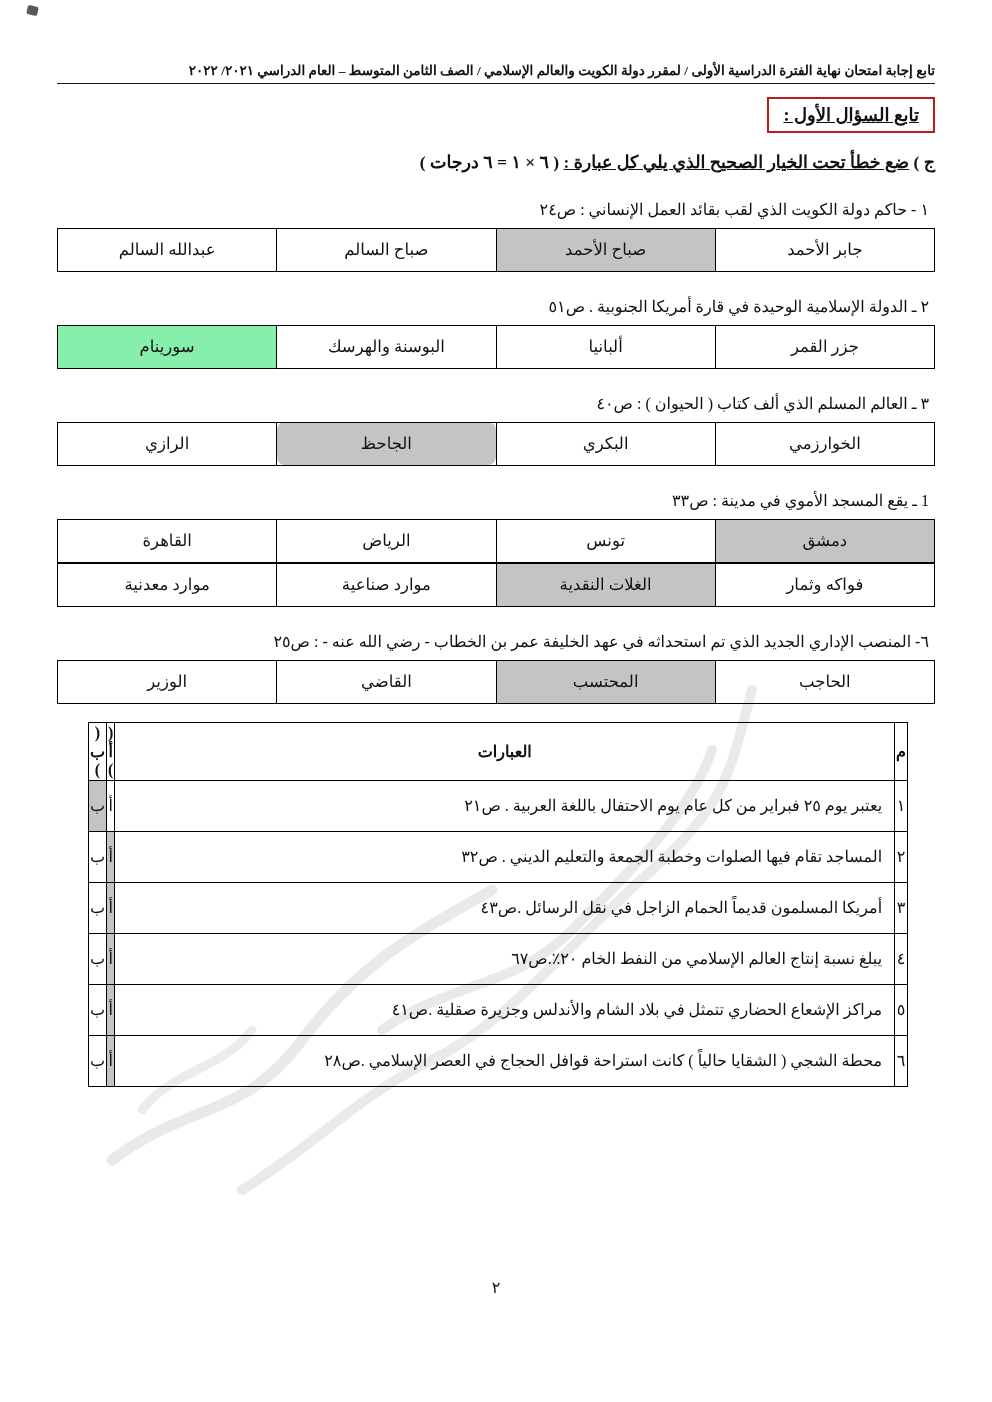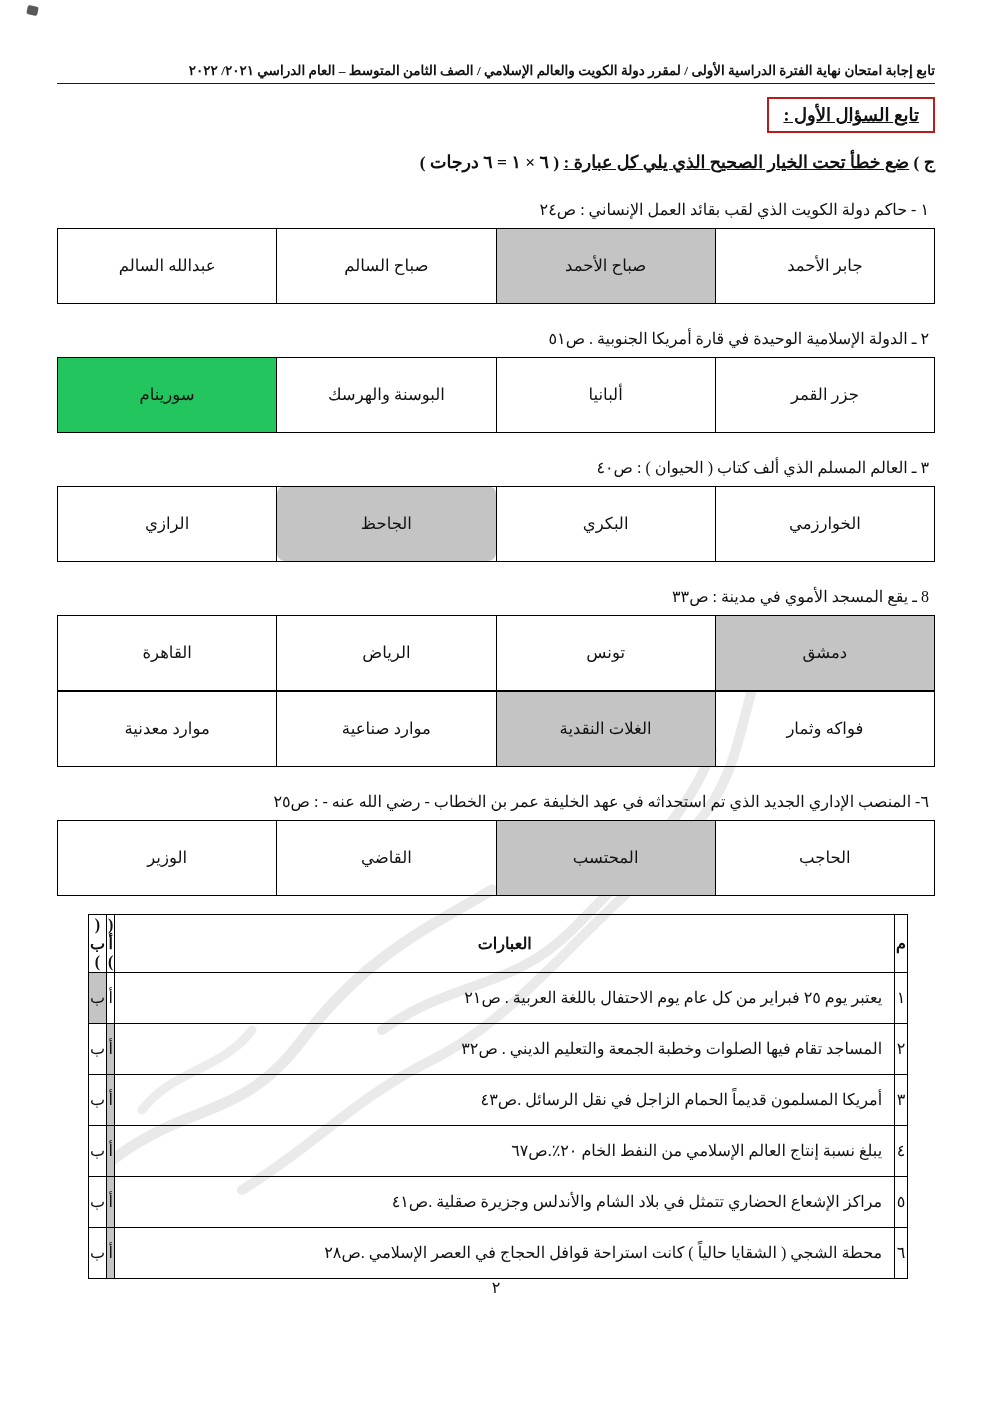--- a/index.html
+++ b/index.html
@@ -34,21 +34,21 @@
   .sec-heading .u{text-decoration:underline;}
   .q-statement{margin:25px 6px 9px 0;font-size:16px;}
   table.opt-table{
     width:100%;border-collapse:collapse;table-layout:fixed;
   }
   table.opt-table td{
     border:1.9px solid #000;
     height:38px;
     text-align:center;vertical-align:middle;
     font-size:16.5px;
-    padding:18px 4px;
+    padding:2px 4px;
   }
   .d-wrap{padding:18px 27px 0 31px;}
   table.d-table{width:100%;border-collapse:collapse;}
   table.d-table td,table.d-table th{
     border:1.7px solid #000;
     vertical-align:middle;
     font-size:16px;
   }
   table.d-table th{height:38px;font-weight:bold;text-align:center;}
   table.d-table td{height:46px;}
@@ -114,42 +114,42 @@
     </div>
 
     <div>
       <div class="q-statement">٢ ـ الدولة الإسلامية الوحيدة في قارة أمريكا الجنوبية . ص٥١</div>
       <table class="opt-table">
         <tbody>
             <tr>
           <td>جزر القمر</td>
           <td>ألبانيا</td>
           <td>البوسنة والهرسك</td>
-          <td style="background: #22c55e;">سورينام</td>
+          <td style="background: #86efac;">سورينام</td>
         </tr>
       </tbody>
         </table>
     </div>
 
     <div>
       <div class="q-statement">٣ ـ العالم المسلم الذي ألف كتاب ( الحيوان ) : ص٤٠</div>
       <table class="opt-table">
         <tbody>
             <tr>
           <td>الخوارزمي</td>
           <td>البكري</td>
           <td style="background: rgb(196, 196, 196); border-radius: 8px;">الجاحظ</td>
           <td>الرازي</td>
         </tr>
       </tbody>
         </table>
     </div>
 
     <div>
-      <div class="q-statement">8 ـ يقع المسجد الأموي في مدينة : ص٣٣</div>
+      <div class="q-statement">1 ـ يقع المسجد الأموي في مدينة : ص٣٣</div>
       <table class="opt-table">
         <tbody>
             <tr>
           <td style="background: rgb(196, 196, 196);">دمشق</td>
           <td>تونس</td>
           <td>الرياض</td>
           <td>القاهرة</td>
         </tr>
       </tbody>
         </table>

